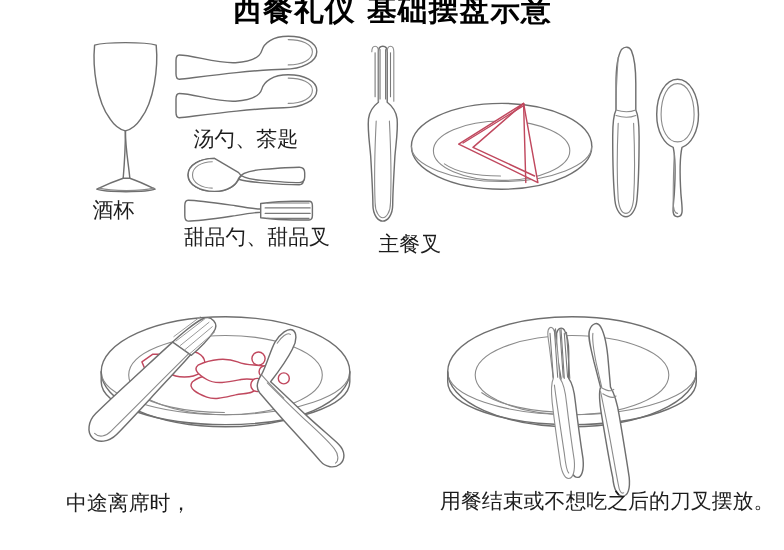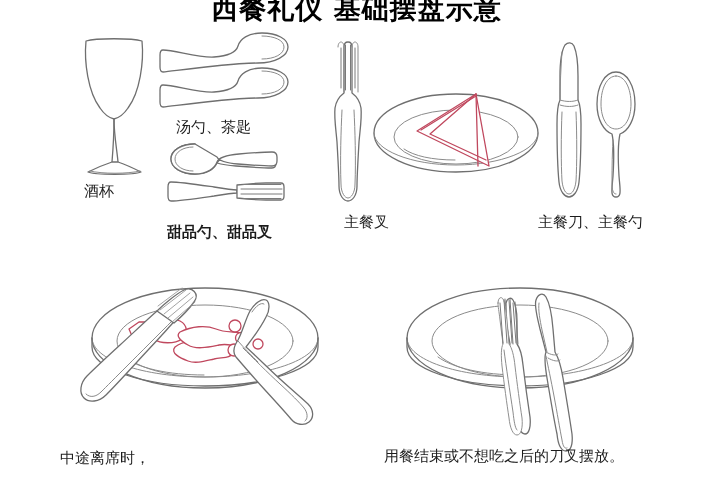--- a/index.html
+++ b/index.html
@@ -31,34 +31,34 @@
     text-align: center;
     font-size: 27px;
     font-weight: 700;
     letter-spacing: 1px;
     color: #000000;
     font-family: "DejaVu Sans", "Liberation Sans", sans-serif;
     white-space: nowrap;
   }
   .caption {
     position: absolute;
-    font-size: 15px;
+    font-size: 19px;
     line-height: 17px;
     color: #1c1c1c;
     white-space: nowrap;
     font-family: "DejaVu Sans", "Liberation Sans", sans-serif;
   }
   .lbl-wineglass { left: 84px;  top: 183px; font-family: Liberation Serif, serif; }
   .lbl-soupspoon { left: 176px; top: 119px; }
-  .lbl-dessert   { left: 167px; top: 224px; font-weight: bold; }
+  .lbl-dessert   { left: 167px; top: 208px; }
   .lbl-mainfork  { left: 344px; top: 214px; }
   .lbl-knifespoon{ left: 538px; top: 214px; }
   .lbl-pause-1   { left: 60px;  top: 423px; margin-top: 27px; }
   .lbl-pause-2   { left: 60px;  top: 440px; }
-  .lbl-finish    { left: 384px; top: 448px; }
+  .lbl-finish    { left: 400px; top: 448px; }
 
   svg { display: block; }
   .art {
     position: absolute;
     left: 0; top: 0;
   }
 </style>
 </head>
 <body>
 
@@ -321,20 +321,19 @@
   </svg>
 
   <div class="caption lbl-wineglass">酒杯</div>
 
   <div class="caption lbl-soupspoon">汤勺、茶匙</div>
 
   <div class="caption lbl-dessert">甜品勺、甜品叉</div>
 
   <div class="caption lbl-mainfork">主餐叉</div>
 
-  <div class="caption lbl-knifespoon">主餐刀、主餐勺</div>
 
   <div class="caption lbl-pause-1">中途离席时，</div>
 
 
   <div class="caption lbl-finish">用餐结束或不想吃之后的刀叉摆放。</div>
 
 </div>
 
 </body></html>

